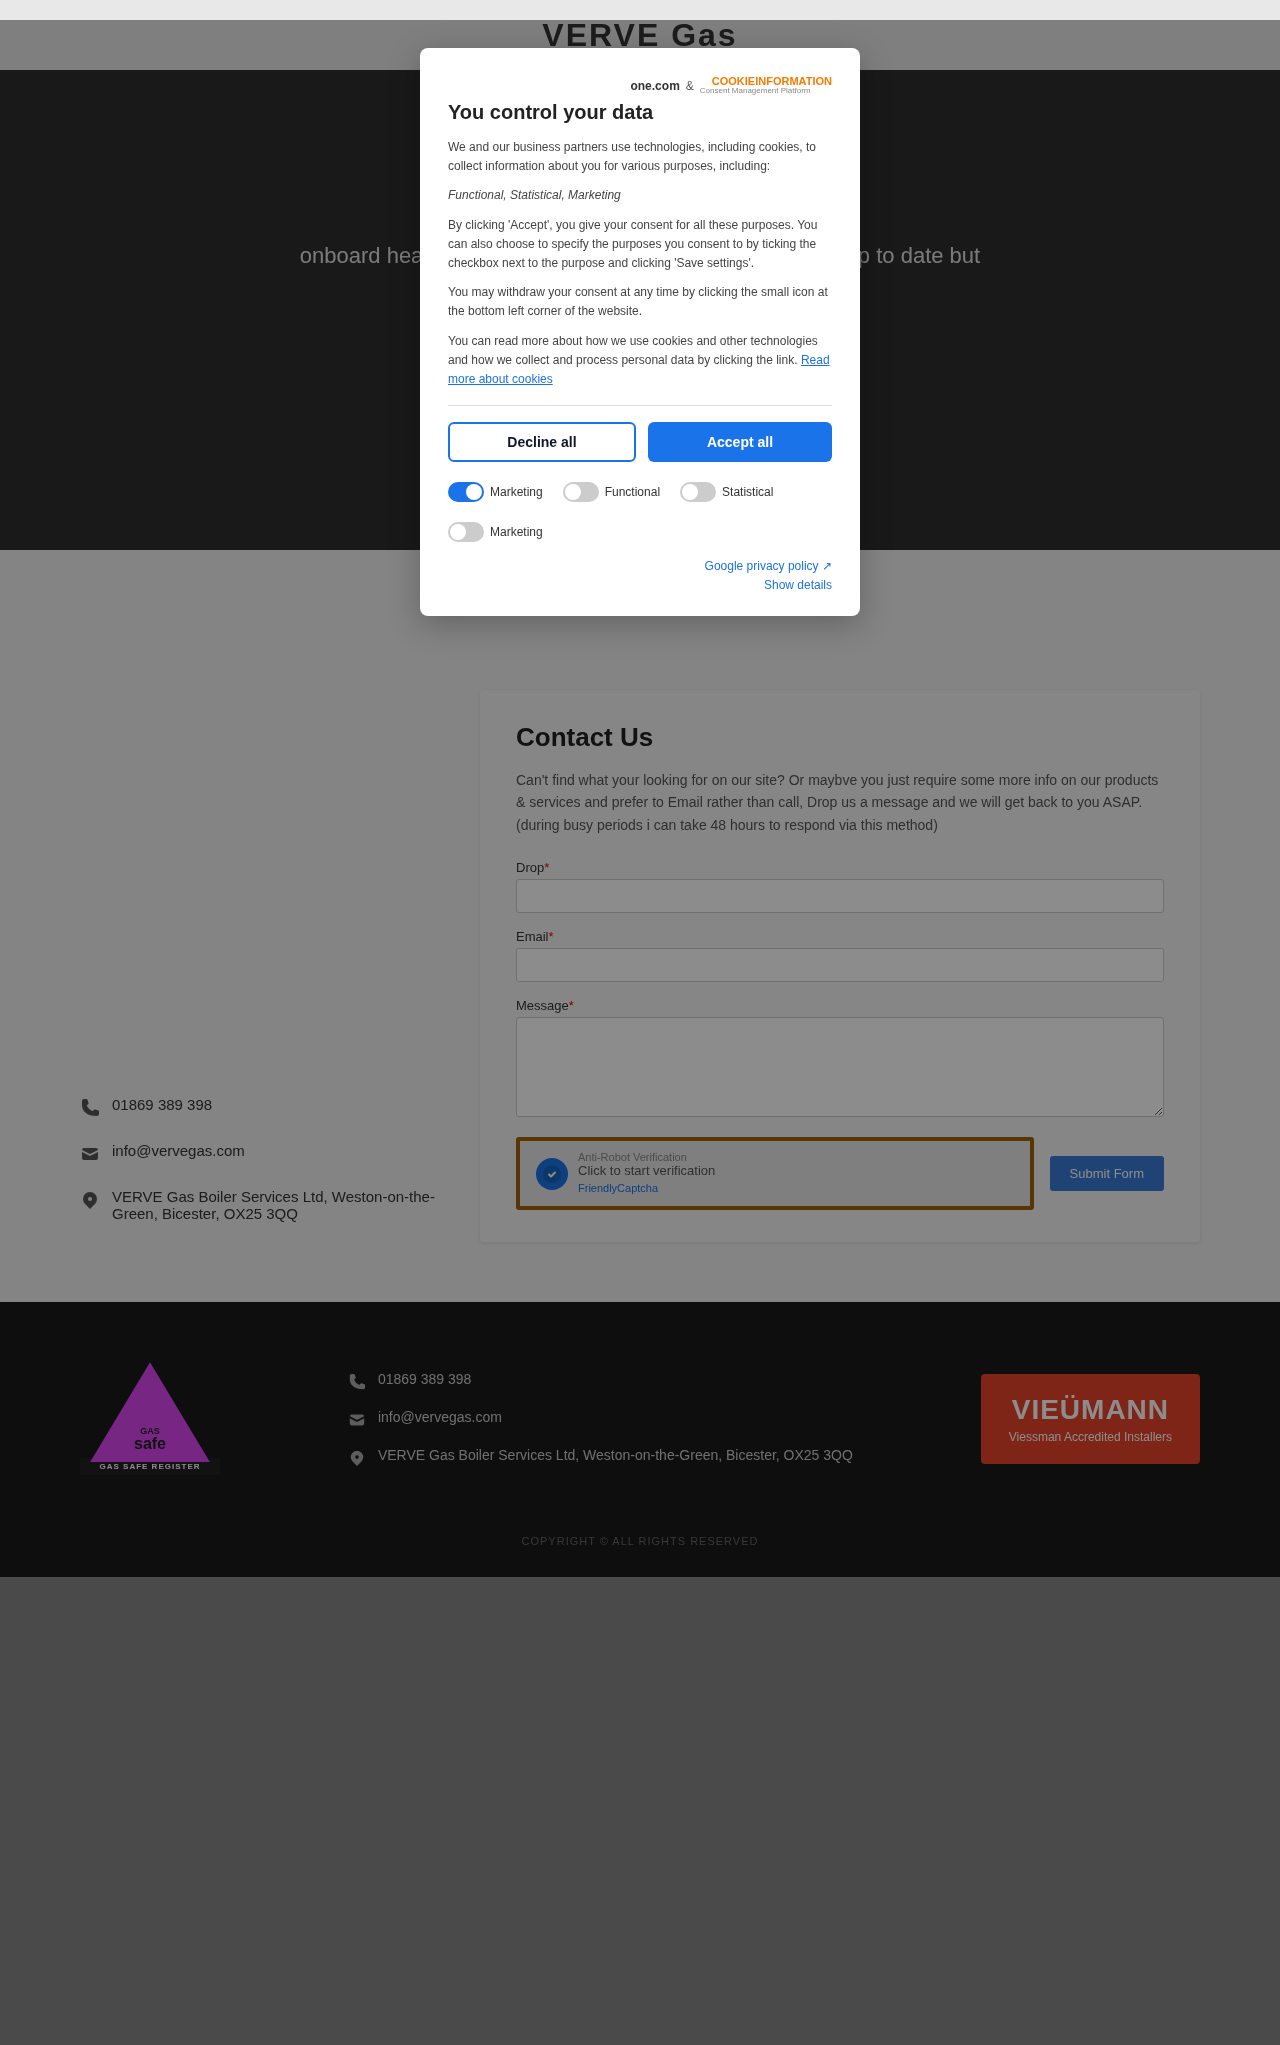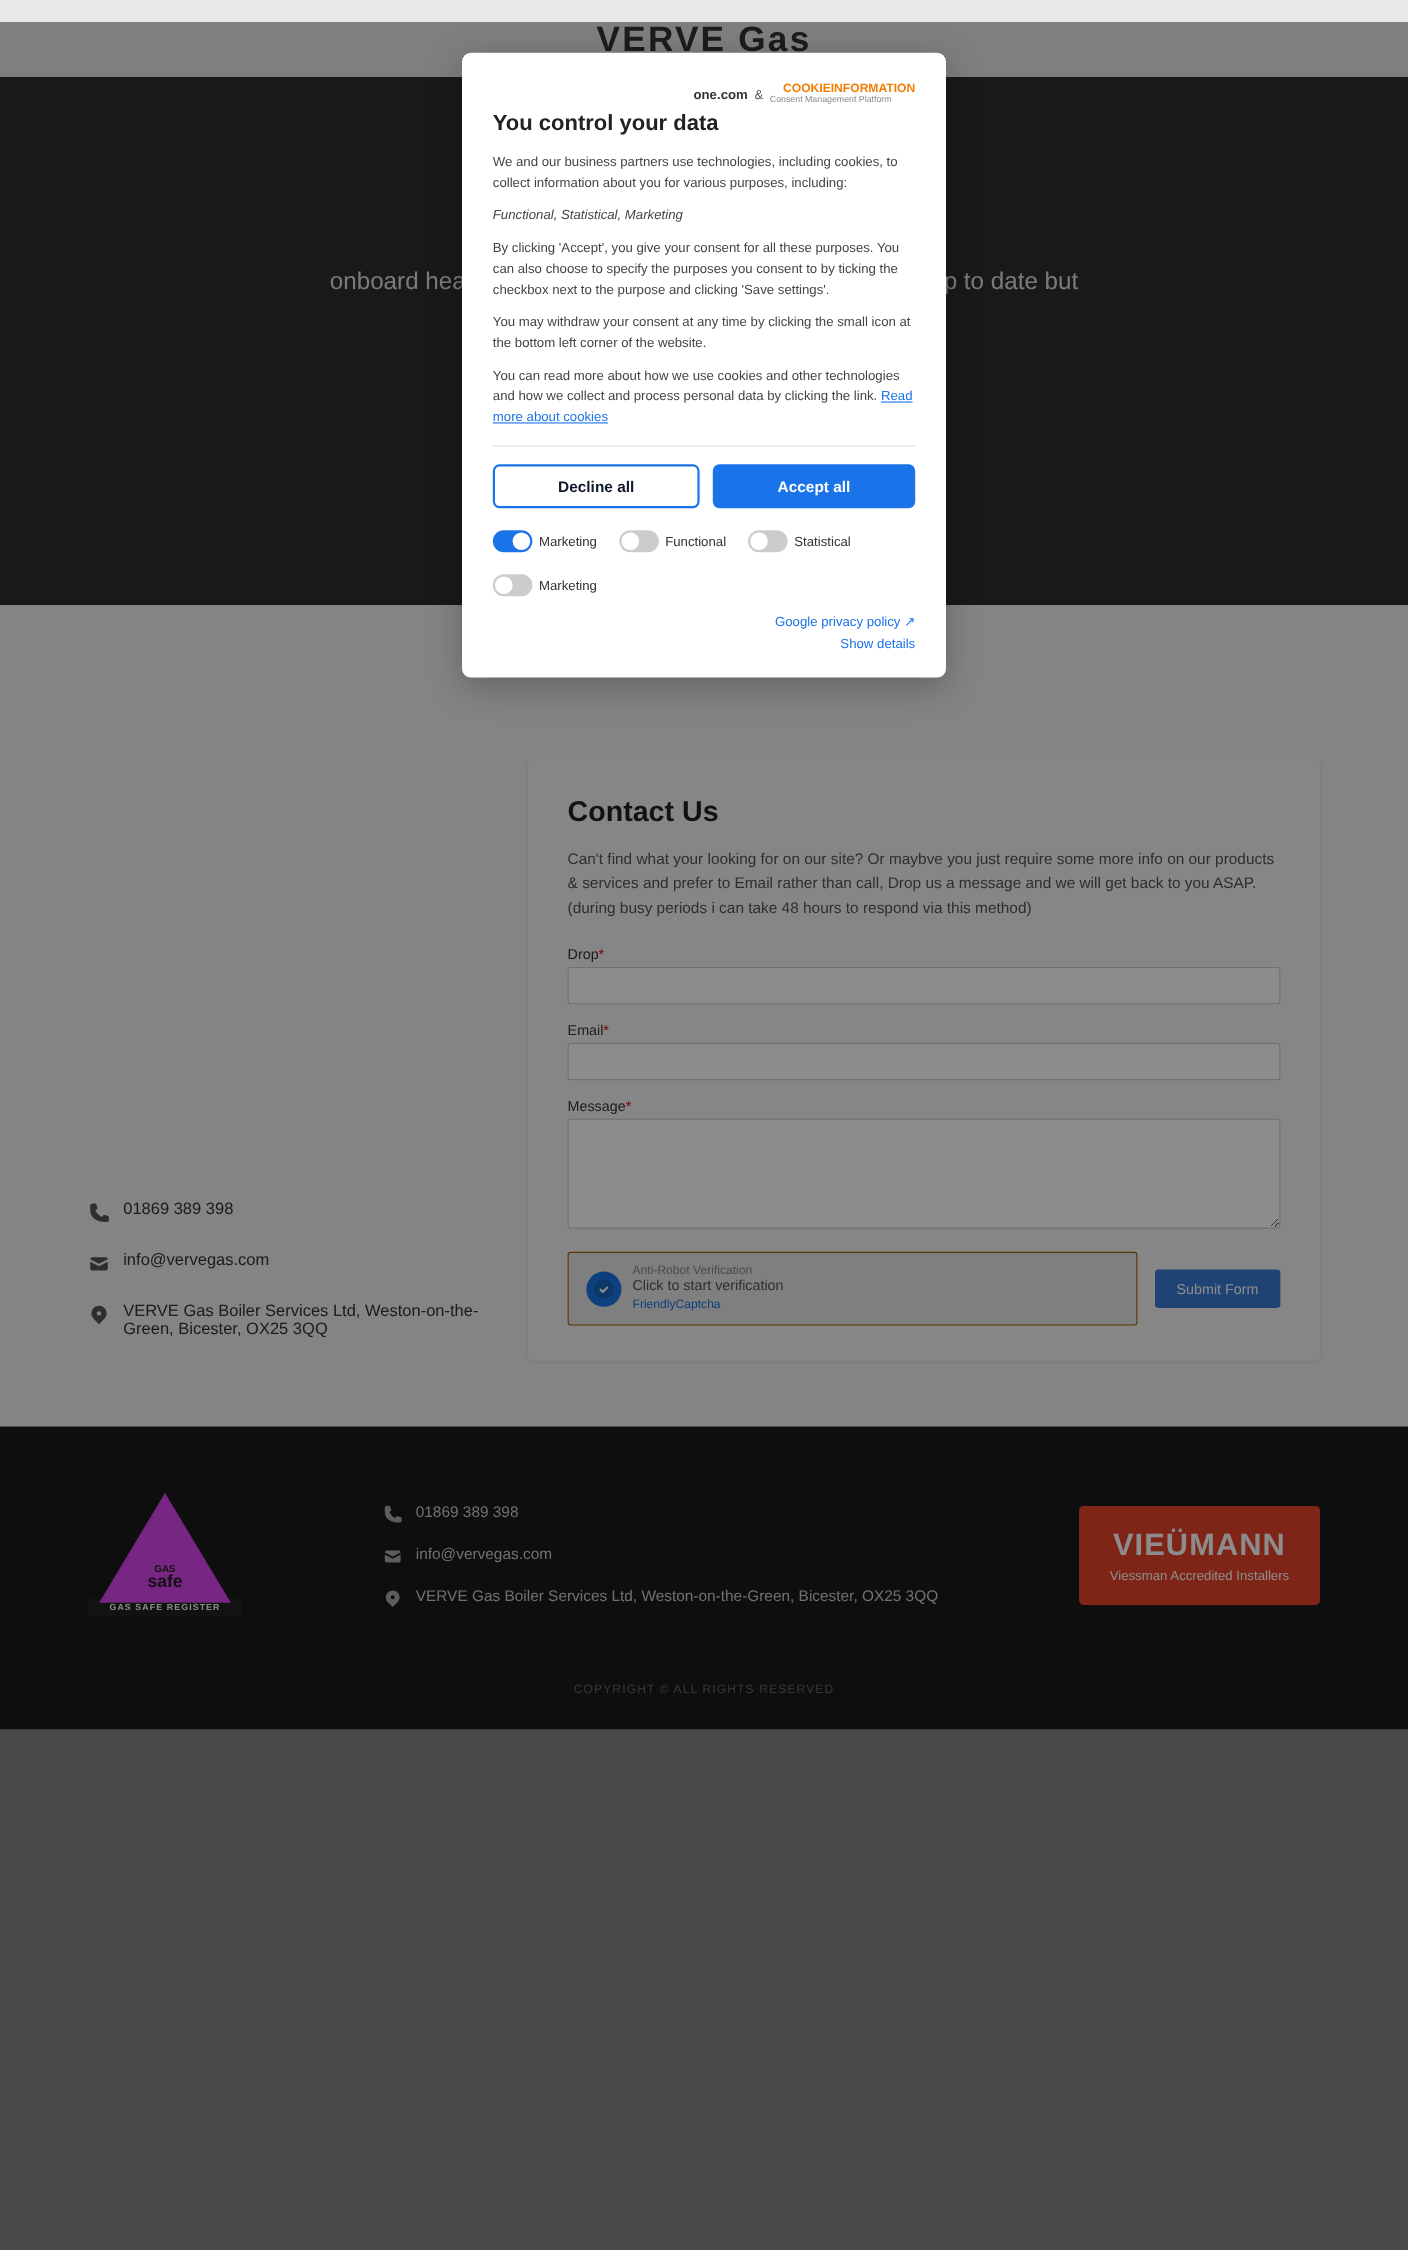--- a/index.html
+++ b/index.html
@@ -114,21 +114,21 @@
       display: flex;
       align-items: center;
       gap: 16px;
       margin-top: 8px;
     }
     .captcha-box {
       display: flex;
       align-items: center;
       gap: 10px;
       background: #e8e8e8;
-      border: 1px solid #a16207;
+      border: 4px solid #a16207;
       border-radius: 3px;
       padding: 10px 16px;
       flex: 1;
     }
     .captcha-icon {
       width: 32px;
       height: 32px;
       background: #1a73e8;
       border-radius: 50%;
       display: flex;

